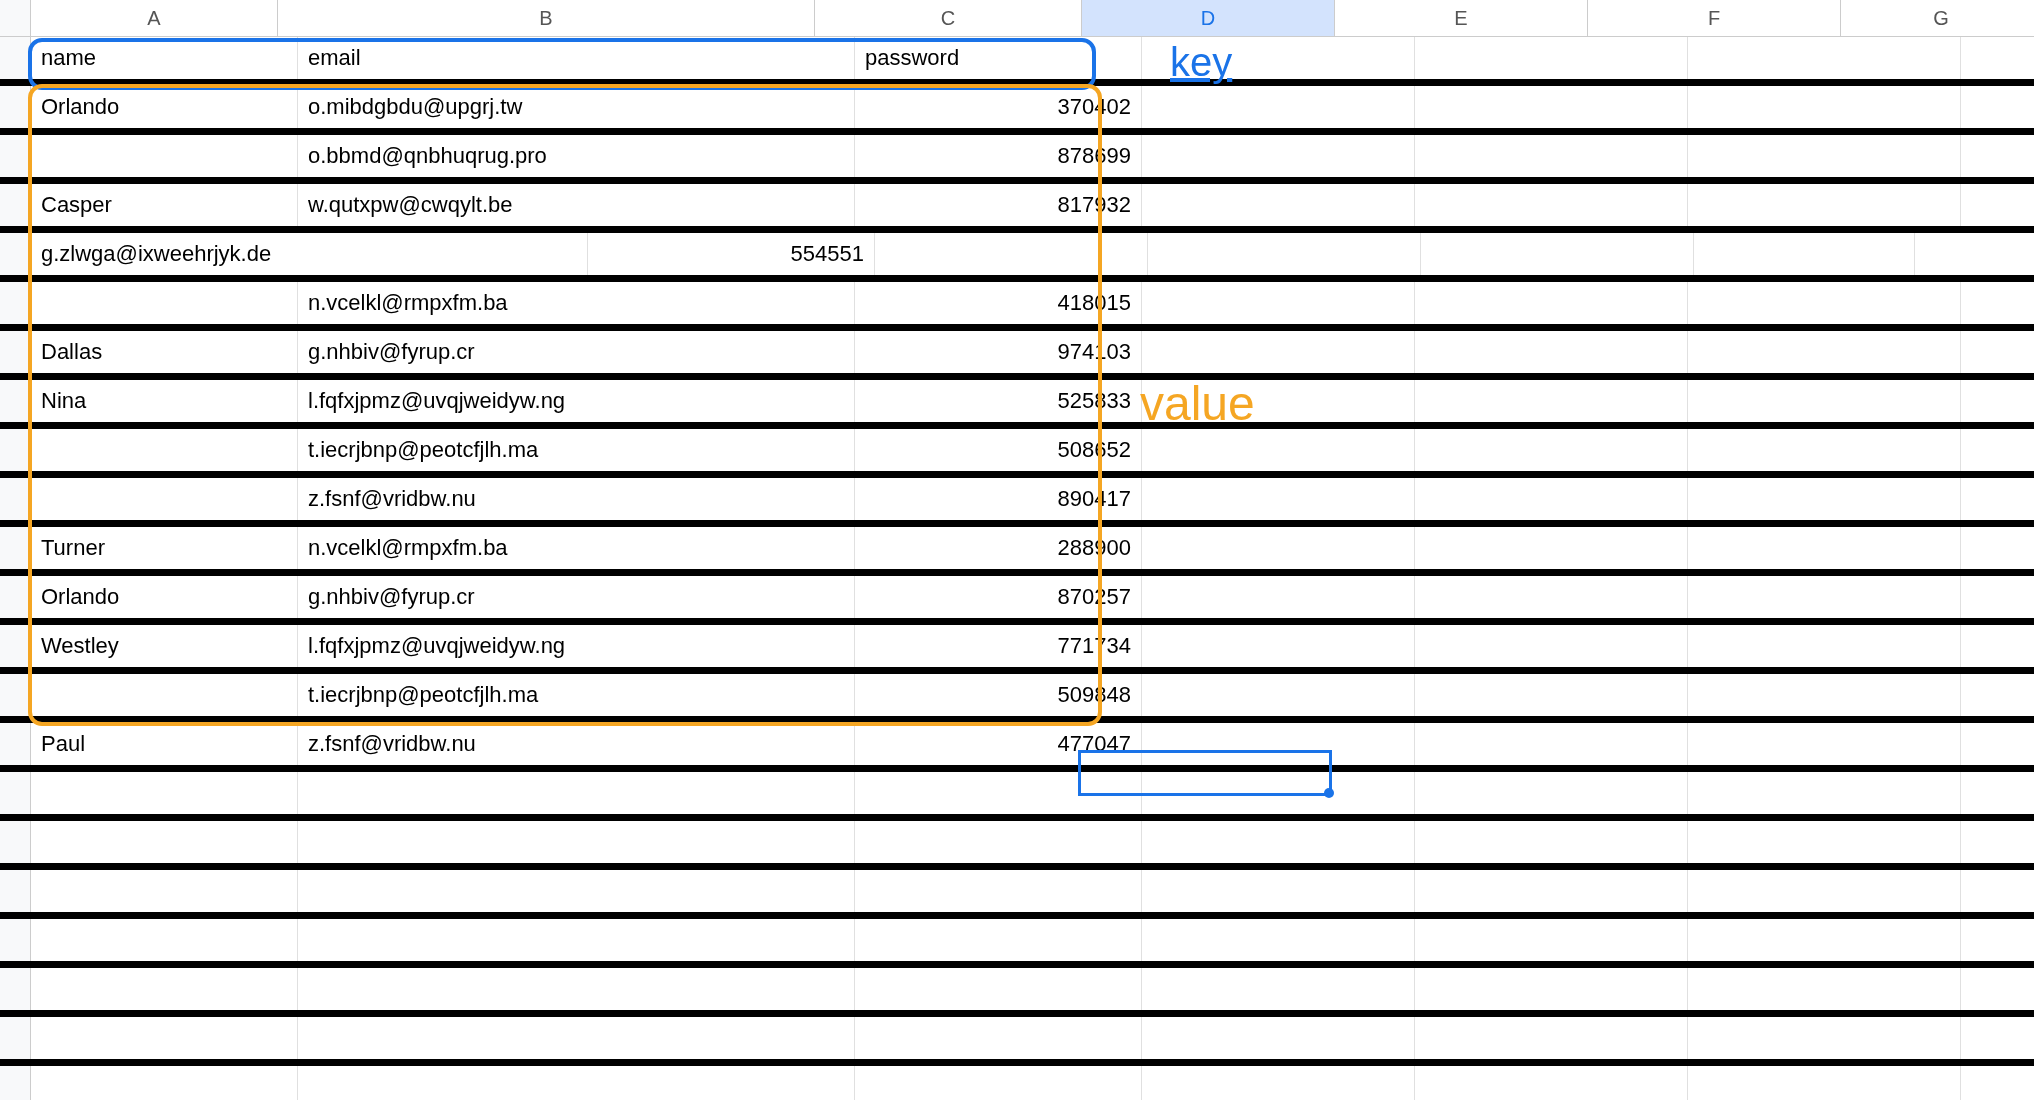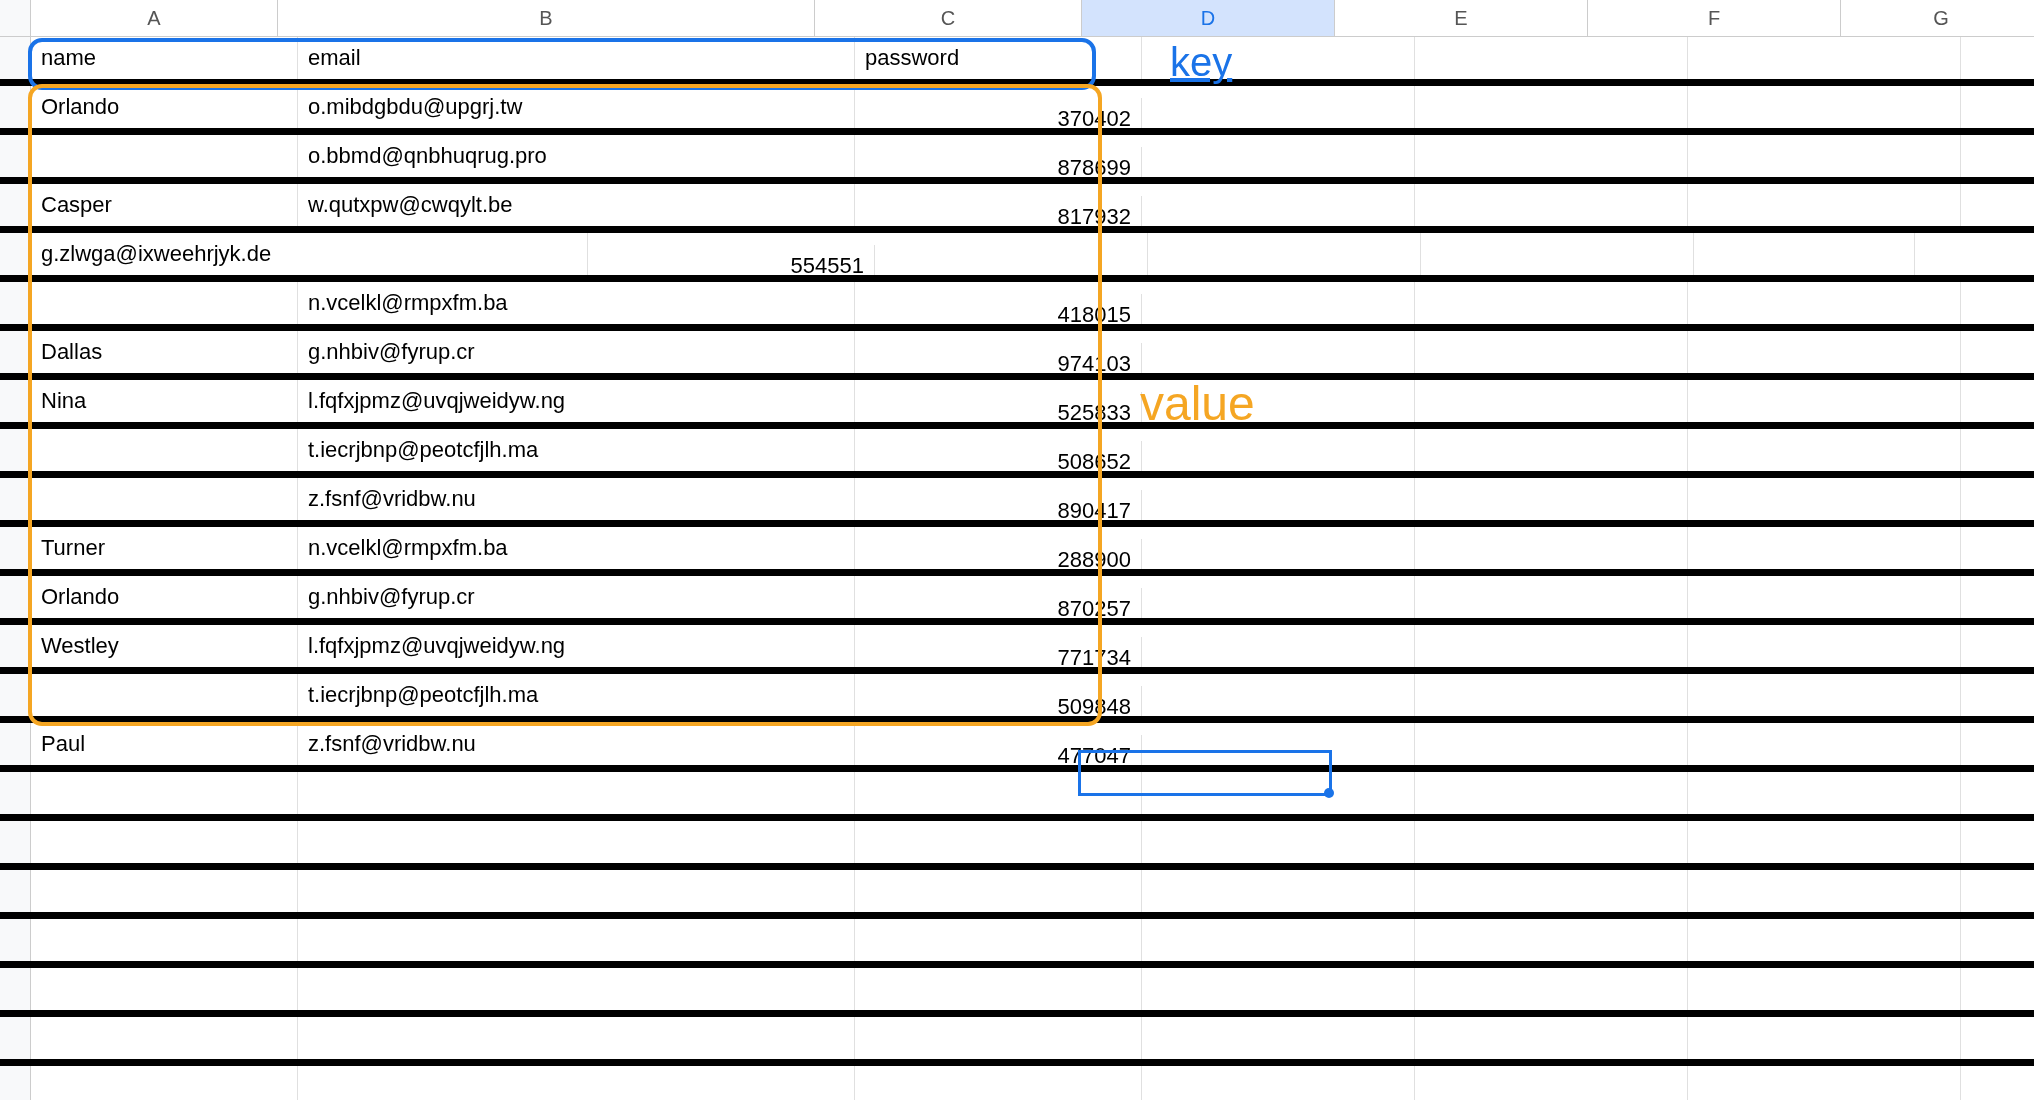--- a/index.html
+++ b/index.html
@@ -48,21 +48,21 @@
     background:#f8f9fa;
   }
   .cell {
     border-right:1px solid #e0e0e0;
     padding:0 10px;
     line-height:42px;
     overflow:hidden;
     white-space:nowrap;
     text-overflow:ellipsis;
   }
-  .cell.right { text-align:right;margin-top:12px; }
+  .cell.right { text-align:right; }
   .col-A { width:246px; flex:0 0 246px; }
   .col-B { width:536px; flex:0 0 536px; }
   .col-C { width:266px; flex:0 0 266px; }
   .col-D { width:252px; flex:0 0 252px; }
   .col-E { width:252px; flex:0 0 252px; }
   .col-F { width:252px; flex:0 0 252px; }
   .col-G { width:200px; flex:0 0 200px; }
 
   .col-header.col-D-hdr {
     background:#d3e3fd;

